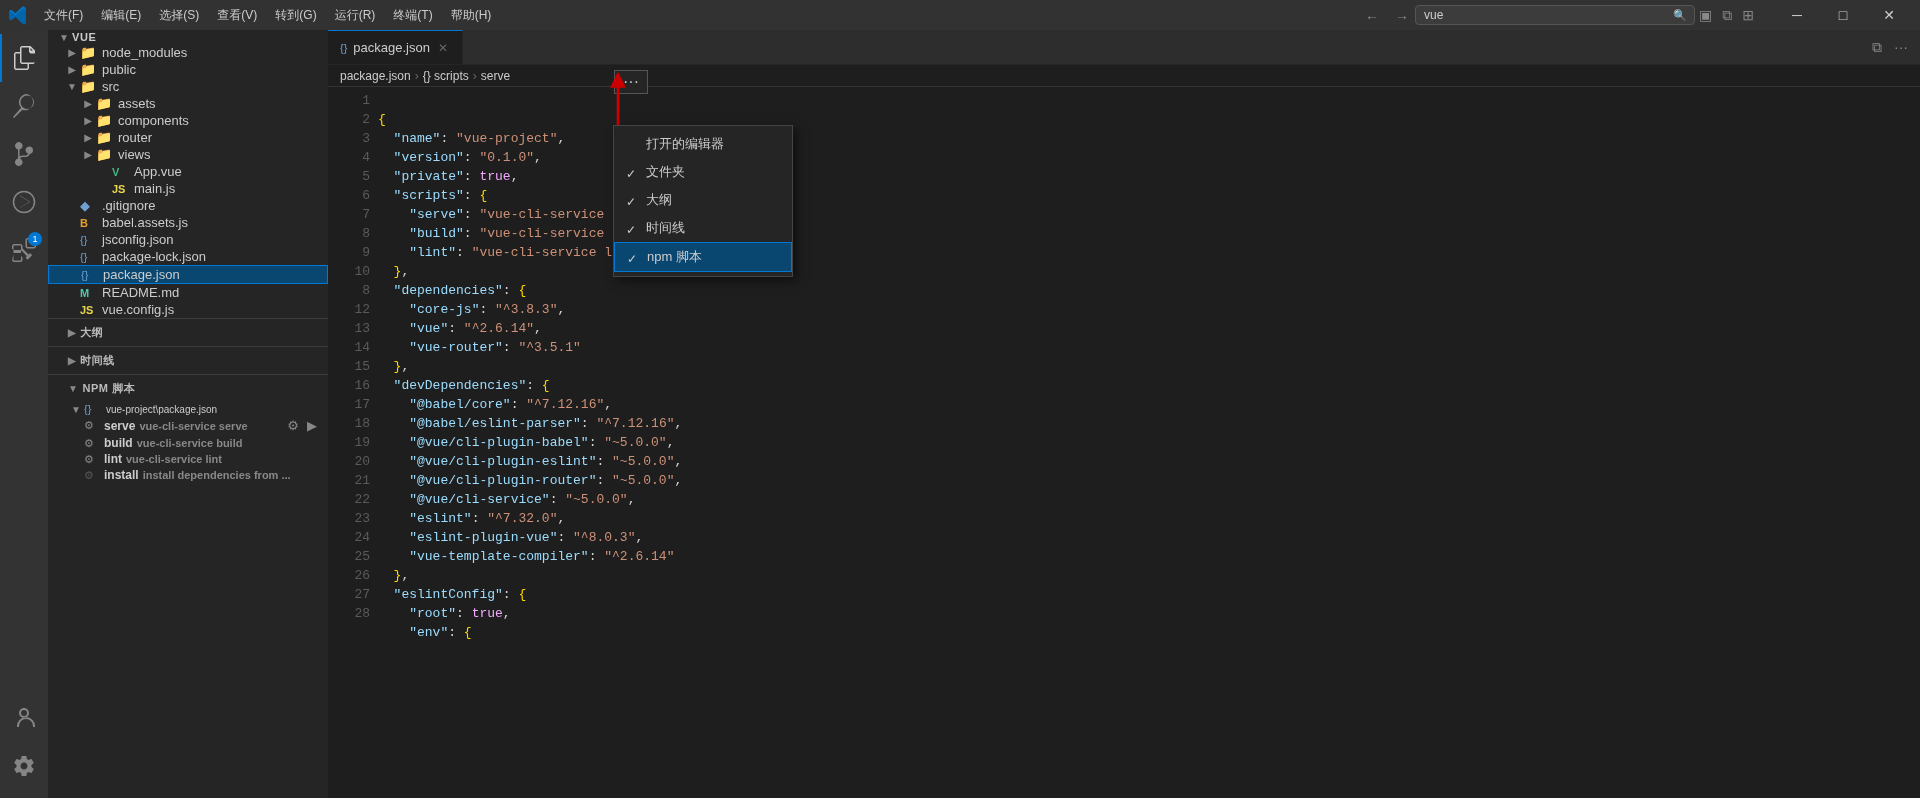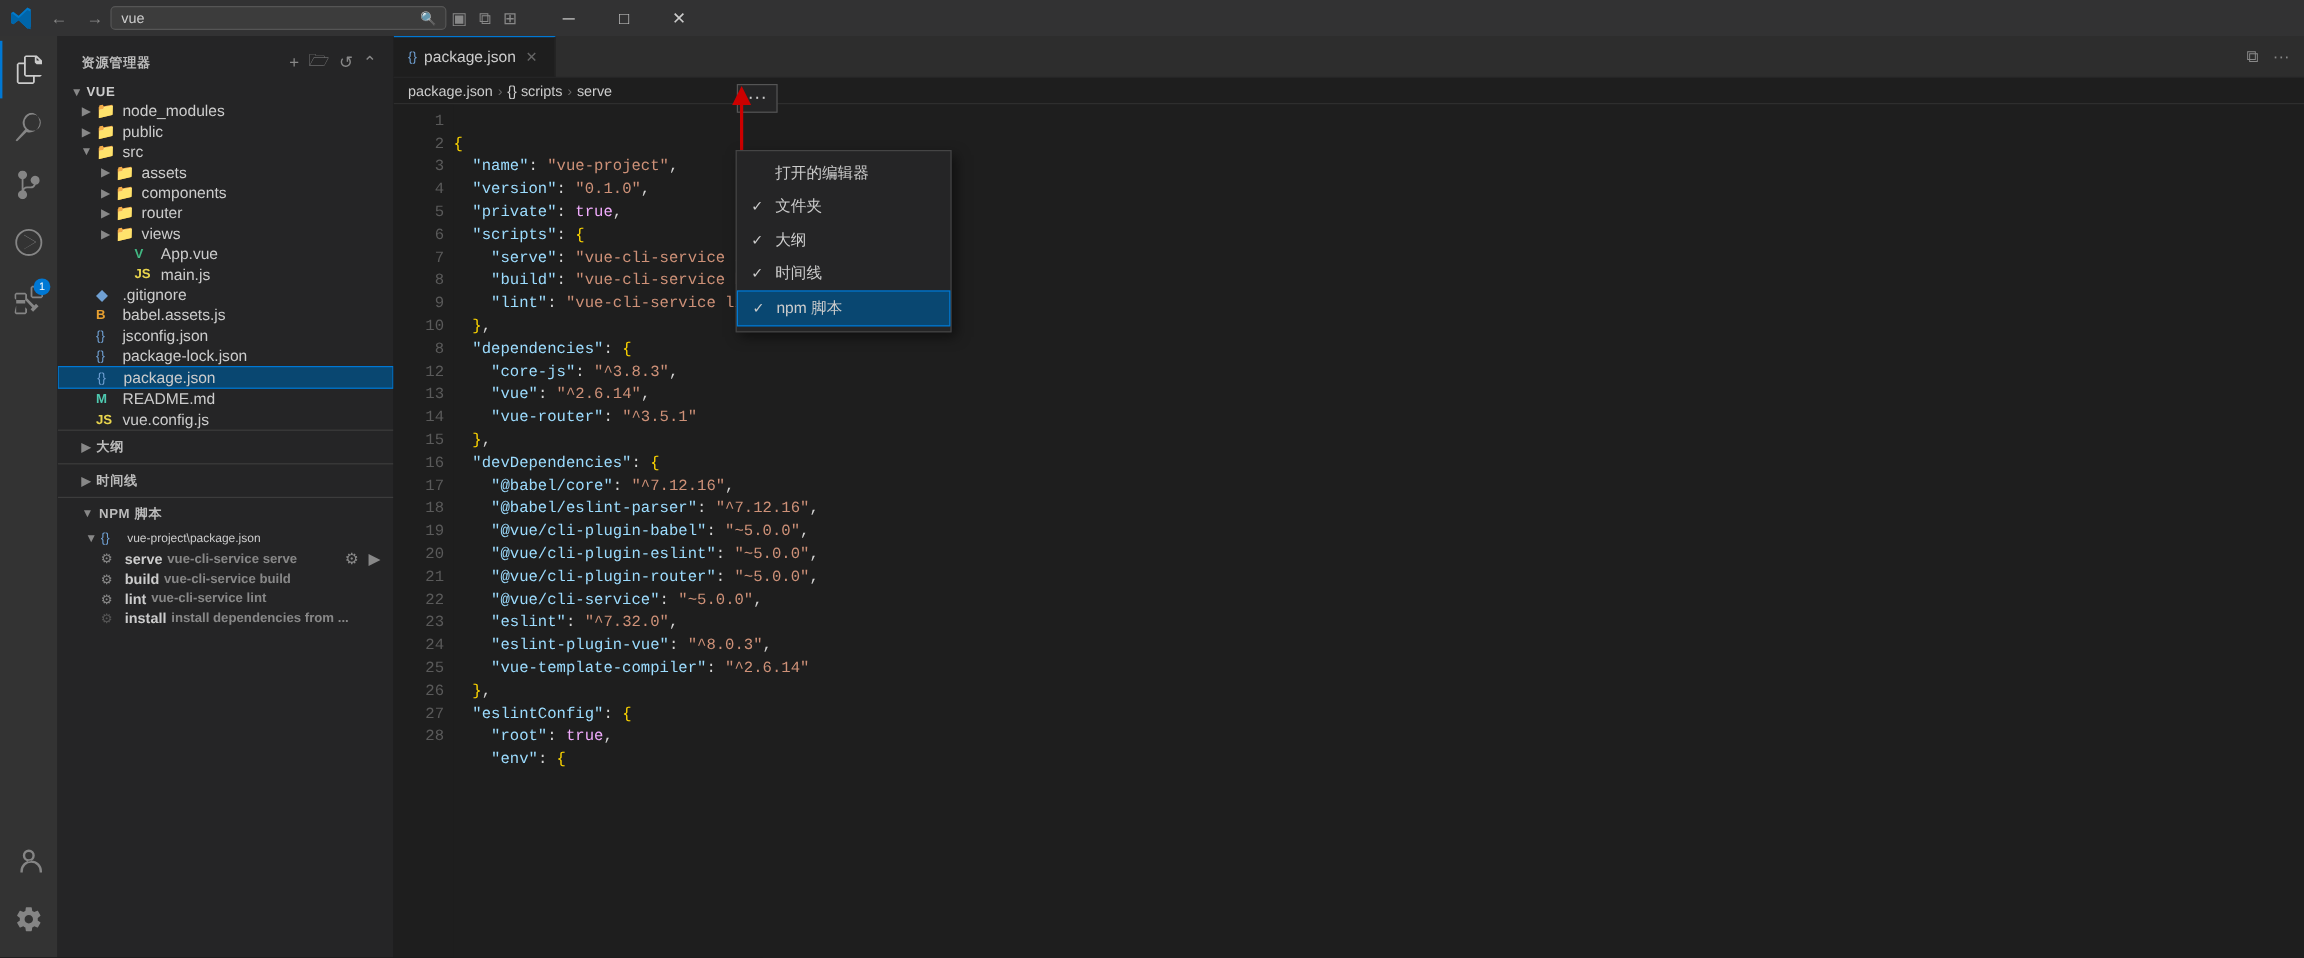--- a/index.html
+++ b/index.html
@@ -402,21 +402,21 @@
       left: 285px;
       background: #252526;
       border: 1px solid #454545;
       box-shadow: 4px 4px 10px rgba(0,0,0,0.5);
       z-index: 1000;
       width: 180px;
       padding: 4px 0;
     }
     .context-menu-item {
       display: flex;
-      align-items: center;
+      align-items: flex-end;
       padding: 5px 12px;
       font-size: 13px;
       color: #cccccc;
       cursor: pointer;
       gap: 8px;
     }
     .context-menu-item.checked .check-mark { visibility: visible; }
     .context-menu-item .check-mark { visibility: hidden; width: 12px; font-size: 12px; color: #cccccc; }
 
     
@@ -445,20 +445,30 @@
     }
   </style>
 </head>
 <body>
 
 <div class="titlebar">
   <svg class="titlebar-logo" viewBox="0 0 100 100">
     <path d="M74.2 6.3L37.6 40.8 15.5 24.1 6.3 29.4v41.2l9.2 5.3 22.1-16.7 36.6 34.5 13.8-6.9V13.2L74.2 6.3z" fill="#007ACC"></path>
     <path d="M74.2 93.7L37.6 59.2 15.5 75.9 6.3 70.6V29.4l9.2 5.3 22.1 16.7 36.6-34.5 13.8 6.9v73.1l-13.8-3.2z" fill="#0065A9"></path>
   </svg>
+  <div class="titlebar-menus">
+    <span class="titlebar-menu-item">文件(F)</span>
+    <span class="titlebar-menu-item">编辑(E)</span>
+    <span class="titlebar-menu-item">选择(S)</span>
+    <span class="titlebar-menu-item">查看(V)</span>
+    <span class="titlebar-menu-item">转到(G)</span>
+    <span class="titlebar-menu-item">运行(R)</span>
+    <span class="titlebar-menu-item">终端(T)</span>
+    <span class="titlebar-menu-item">帮助(H)</span>
+  </div>
   <div class="titlebar-nav">
     <button>←</button>
     <button>→</button>
   </div>
   <div class="search-wrapper">
     <input type="text" value="vue" style="">
     <span class="search-icon-inner">🔍</span>
   </div>
   <div class="layout-icons">
     <button class="layout-icon-btn">▣</button>
@@ -510,29 +520,20 @@
       </div>
       <div class="activity-item">
         <svg width="24" height="24" viewBox="0 0 24 24" fill="currentColor">
           <path d="M19.43 12.98c.04-.32.07-.64.07-.98 0-.34-.03-.66-.07-.98l2.11-1.65c.19-.15.24-.42.12-.64l-2-3.46c-.12-.22-.39-.3-.61-.22l-2.49 1c-.52-.4-1.08-.73-1.69-.98l-.38-2.65C14.46 2.18 14.25 2 14 2h-4c-.25 0-.46.18-.49.42l-.38 2.65c-.61.25-1.17.59-1.69.98l-2.49-1c-.23-.09-.49 0-.61.22l-2 3.46c-.13.22-.07.49.12.64l2.11 1.65c-.04.32-.07.65-.07.98 0 .33.03.66.07.98l-2.11 1.65c-.19.15-.24.42-.12.64l2 3.46c.12.22.39.3.61.22l2.49-1c.52.4 1.08.73 1.69.98l.38 2.65c.03.24.24.42.49.42h4c.25 0 .46-.18.49-.42l.38-2.65c.61-.25 1.17-.58 1.69-.98l2.49 1c.23.09.49 0 .61-.22l2-3.46c.12-.22.07-.49-.12-.64l-2.11-1.65zM12 15.5c-1.93 0-3.5-1.57-3.5-3.5s1.57-3.5 3.5-3.5 3.5 1.57 3.5 3.5-1.57 3.5-3.5 3.5z"></path>
         </svg>
       </div>
     </div>
   </div>
 
   <div class="sidebar">
-    <div class="sidebar-header">
-      <span>资源管理器</span>
-      <div class="sidebar-header-actions">
-        <button class="sidebar-header-btn">+</button>
-        <button class="sidebar-header-btn">🗁</button>
-        <button class="sidebar-header-btn">↺</button>
-        <button class="sidebar-header-btn">⌃</button>
-      </div>
-    </div>
 
     <div class="sidebar-content">
 
       <div class="tree-item" style="padding-left:8px;">
         <span class="tree-arrow">▼</span>
         <span class="tree-label" style="font-weight:700;font-size:11px;letter-spacing:0.05em;">VUE</span>
       </div>
 
       <div class="tree-item" style="padding-left:16px;">
         <span class="tree-arrow">▶</span>

